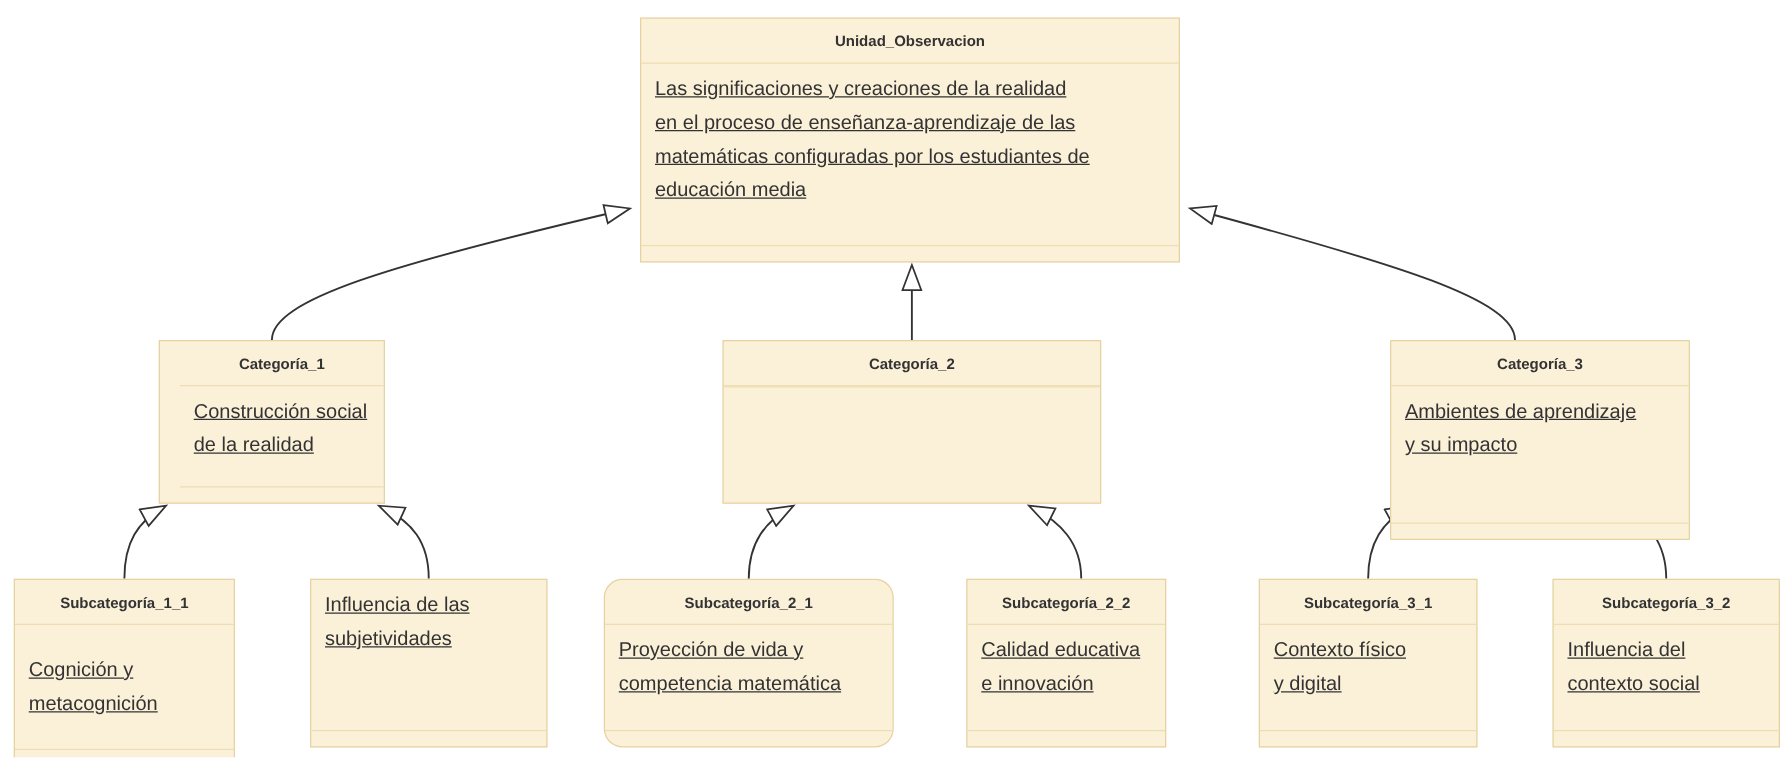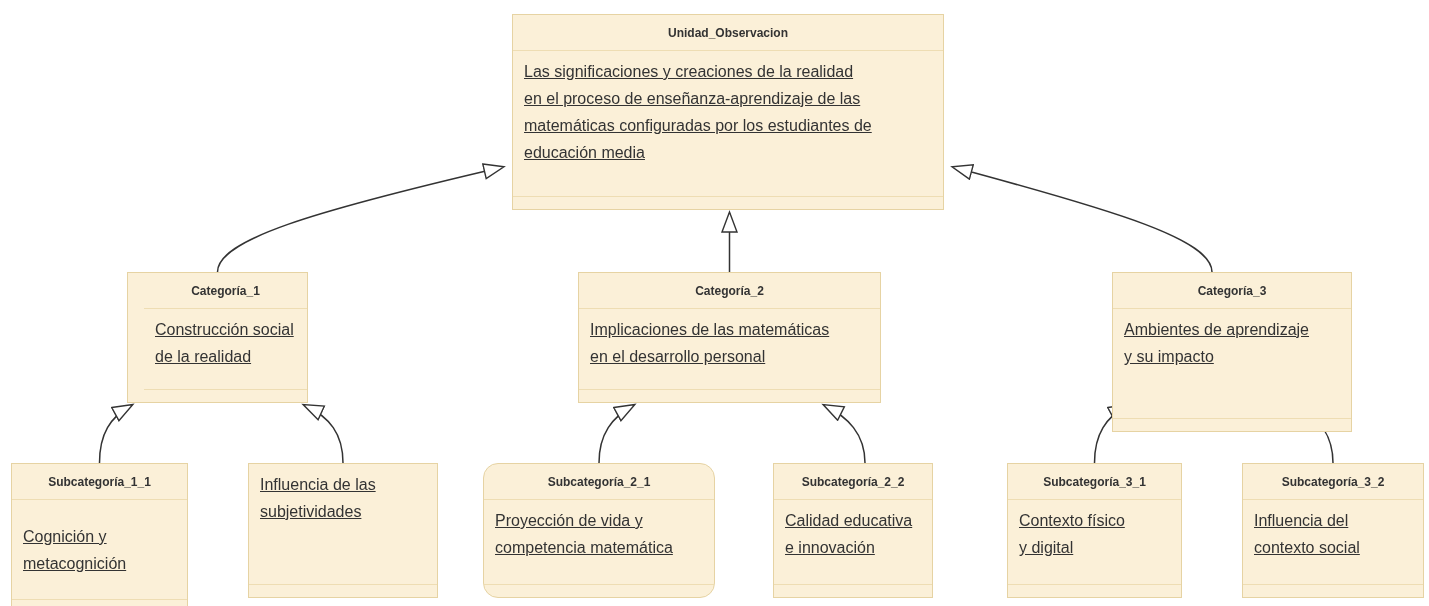--- a/index.html
+++ b/index.html
@@ -101,22 +101,20 @@
 
   <div class="node" style="left:127px; top:272px; width:181px; height:131px;padding-left:16px;">
     <div class="node-title">Categoría_1</div>
     <div class="node-body">Construcción social
 de la realidad</div>
     <div class="node-strip"></div>
   </div>
 
   <div class="node" style="left:578px; top:272px; width:303px; height:131px;">
     <div class="node-title">Categoría_2</div>
-    <div class="node-body">Implicaciones de las matemáticas
-en el desarrollo personal</div>
     <div class="node-strip"></div>
   </div>
 
   <div class="node" style="left:1092px; top:272px; width:240px; height:160px;margin-left:20px;">
     <div class="node-title">Categoría_3</div>
     <div class="node-body">Ambientes de aprendizaje
 y su impacto</div>
     <div class="node-strip"></div>
   </div>
 

